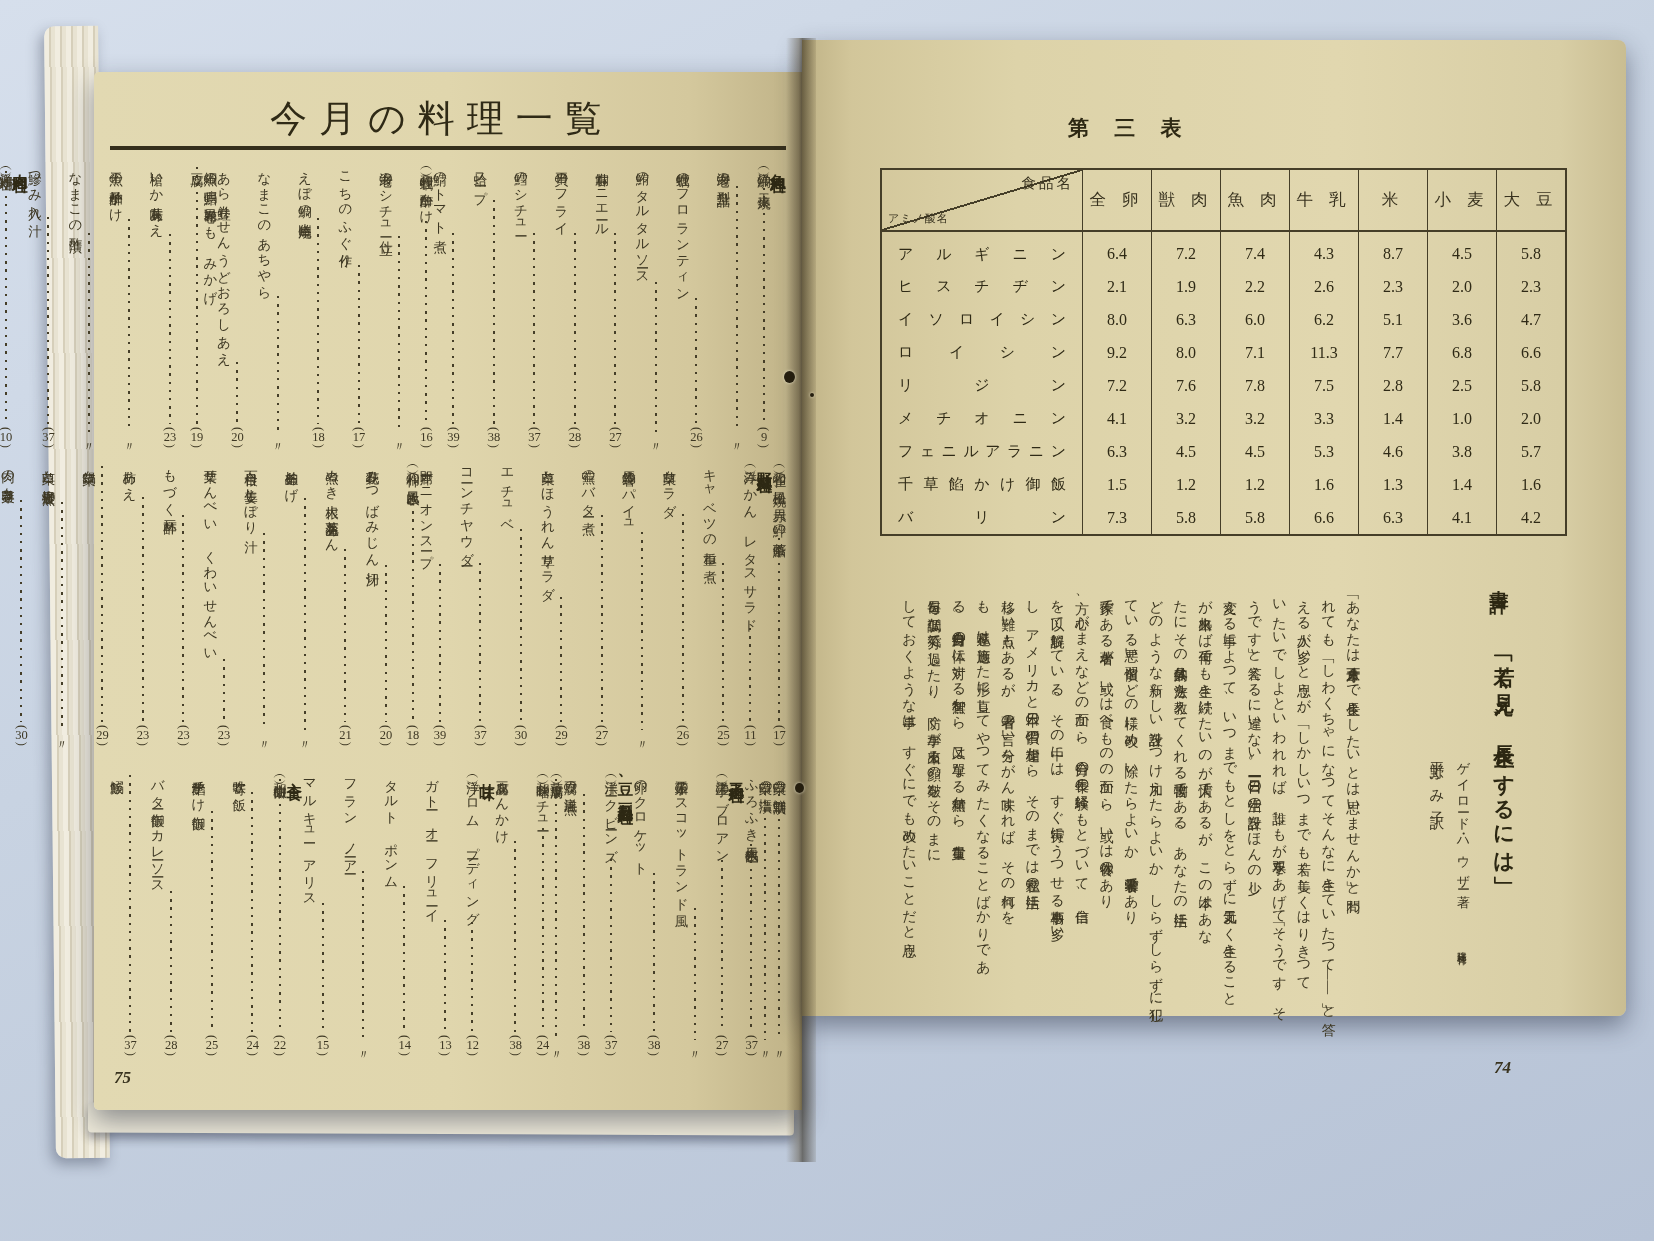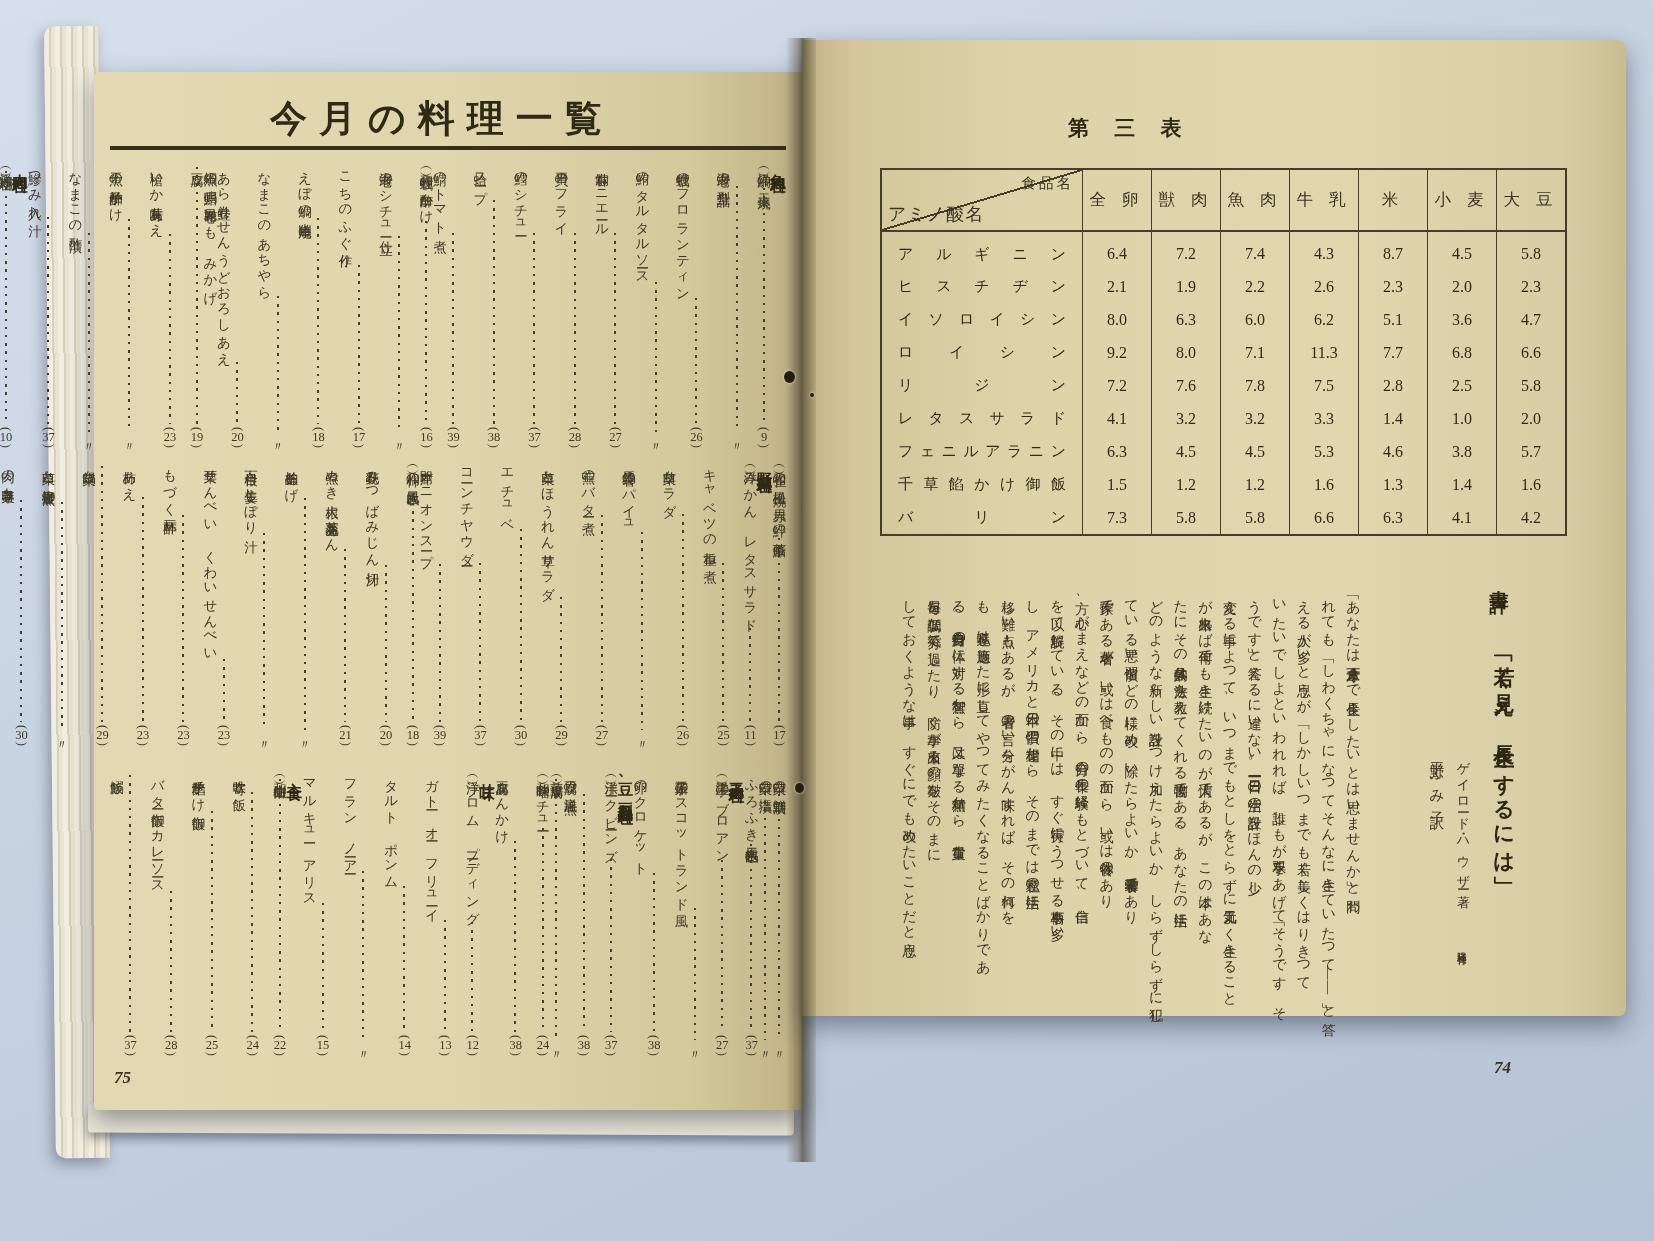--- a/index.html
+++ b/index.html
@@ -15,21 +15,21 @@
   .page{position:absolute;box-shadow:0 10px 26px rgba(25,30,50,.45);}
   #left-page{left:94px;top:72px;width:708px;height:1038px;border-radius:5px 0 0 5px;
     background:linear-gradient(to right,#e2d9b2 0%,#e0d6ad 50%,#d4c89d 84%,#bfb287 100%),
                linear-gradient(to bottom,#d9cfa6,#d9cfa6);}
   #right-page{left:802px;top:40px;width:824px;height:976px;border-radius:0 8px 8px 0;
     background:linear-gradient(to right,#bfb286 0%,#d2c69a 6%,#ddd3a9 26%,#e1d7af 65%,#d8cea5 92%,#c9bd92 100%);}
   #gutter{position:absolute;left:786px;top:38px;width:30px;height:1124px;
     background:linear-gradient(to right,rgba(70,58,32,0) 0%,rgba(72,58,32,.40) 42%,rgba(38,30,14,.55) 55%,rgba(72,58,32,.12) 100%);}
   .hole{position:absolute;border-radius:50%;background:#241d0e;box-shadow:0 0 3px rgba(250,245,220,.8);}
   
-  .lp-title{position:absolute;left:176px;top:22px;font-size:37px;font-weight:bold;letter-spacing:12px;color:#2f2a16;}
+  .lp-title{position:absolute;left:176px;top:22px;font-size:37px;font-weight:normal;letter-spacing:12px;color:#2f2a16;}
   .lp-rule{position:absolute;left:16px;top:74px;width:676px;height:4px;background:#352f1c;}
   .band{position:absolute;left:16px;width:676px;height:286px;display:flex;flex-direction:row-reverse;
     justify-content:space-between;}
   #band-1{top:90px;} #band-2{top:388px;} #band-3{top:698px;}
   .col{writing-mode:vertical-rl;height:100%;display:flex;flex-direction:row;align-items:center;
     font-size:13.5px;color:#3d3723;line-height:1;}
   .col .it{letter-spacing:1px;}
   .col.ind .it{padding-block-start:27px;}
   .col.hdr{font-family:"Liberation Sans","DejaVu Sans",sans-serif;font-weight:bold;font-size:15.5px;color:#2e2914;}
   .col.hdr .it{letter-spacing:2px;}
@@ -50,21 +50,21 @@
   table.amino th,table.amino td{border-left:1.5px solid #453e28;font-weight:normal;}
   table.amino thead th{height:58px;font-size:16.5px;letter-spacing:6px;border-bottom:2px solid #453e28;}
   table.amino td{height:31px;text-align:center;font-size:16px;color:#2f2a16;}
   table.amino .rowname{width:168px;text-align:justify;text-align-last:justify;padding:0 16px;
     font-size:15px;border-left:none;}
   table.amino tbody tr:first-child td{padding-top:6px;margin-left:8px;}
   .valcol{width:66px;margin-left:32px;}
   th.corner{width:168px;border-left:none;position:relative;padding:0;
     background:linear-gradient(to bottom right,transparent calc(50% - 1px),#453e28 calc(50% - 1px) calc(50% + 1px),transparent calc(50% + 1px));text-align:center;}
   .corner-top{position:absolute;right:8px;top:4px;font-size:14.5px;letter-spacing:3px;}
-  .corner-bot{position:absolute;left:6px;bottom:4px;font-size:18px;letter-spacing:1px;}
+  .corner-bot{position:absolute;left:6px;bottom:4px;font-size:11px;letter-spacing:1px;}
   
   #review{position:absolute;left:100px;top:532px;width:622px;height:450px;}
   .rv-label{position:absolute;right:12px;top:2px;writing-mode:vertical-rl;
     font-family:"Liberation Sans","DejaVu Sans",sans-serif;font-weight:bold;font-size:19px;letter-spacing:5px;color:#2c2712;}
   .rv-title{position:absolute;right:6px;top:76px;writing-mode:vertical-rl;font-size:21px;font-weight:bold;
     letter-spacing:2px;color:#2c2712;}
   .rv-author{position:absolute;right:52px;top:180px;writing-mode:vertical-rl;font-size:13px;letter-spacing:3px;}
   .rv-trans{position:absolute;right:78px;top:178px;writing-mode:vertical-rl;font-size:14.5px;letter-spacing:4px;}
   .rv-pub{position:absolute;right:56px;top:372px;writing-mode:vertical-rl;font-size:9.5px;letter-spacing:1px;}
   .rv-body{position:absolute;left:0;top:18px;width:458px;height:430px;display:flex;flex-direction:row-reverse;
@@ -497,21 +497,21 @@
             <td class="rowname">リジン</td>
             <td>7.2</td>
             <td>7.6</td>
             <td>7.8</td>
             <td>7.5</td>
             <td>2.8</td>
             <td>2.5</td>
             <td>5.8</td>
           </tr>
           <tr>
-            <td class="rowname">レタスサラド</td>
+            <td class="rowname">メチオニン</td>
             <td>4.1</td>
             <td>3.2</td>
             <td>3.2</td>
             <td>3.3</td>
             <td>1.4</td>
             <td>1.0</td>
             <td>2.0</td>
           </tr>
           <tr>
             <td class="rowname">フェニルアラニン</td>

